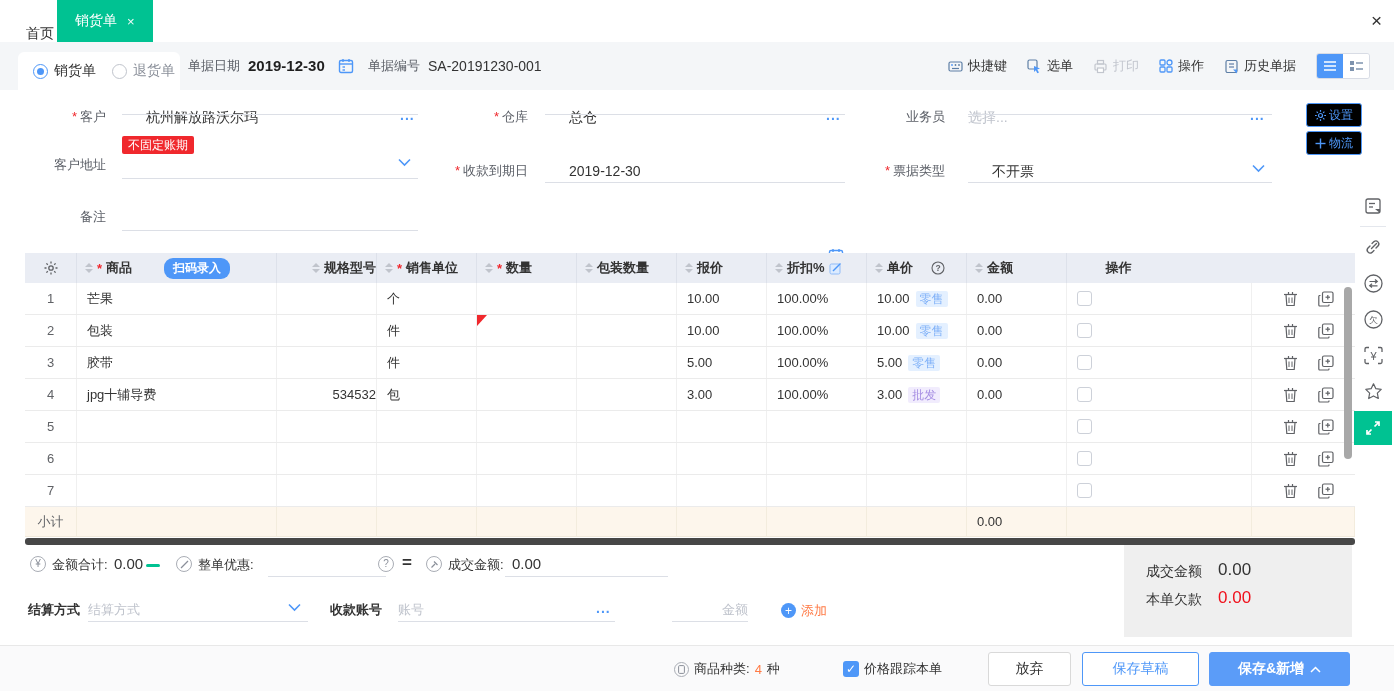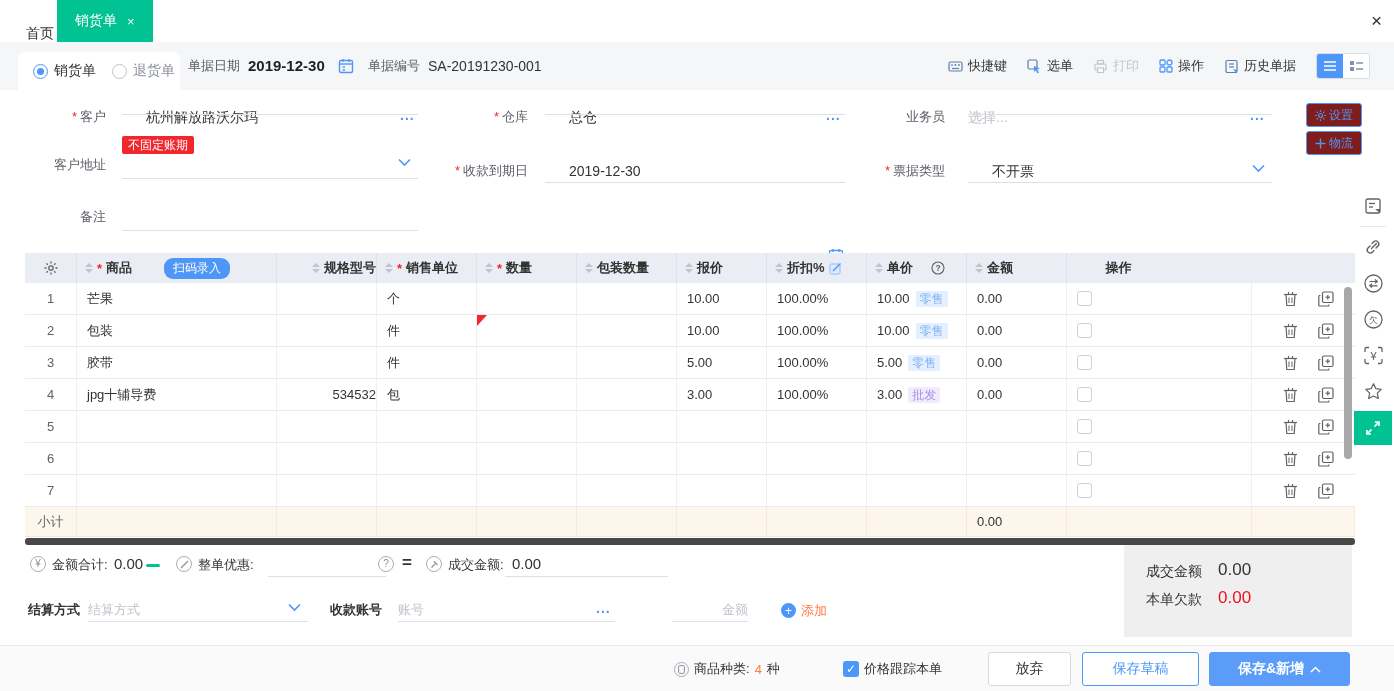--- a/index.html
+++ b/index.html
@@ -39,38 +39,38 @@
   
   .main { position:absolute; top:90px; left:0; right:0; height:555px; background:#fff; }
   .flabel { position:absolute; font-size:13px; color:#5A5E66; text-align:right; height:18px; line-height:18px; }
   .flabel .req { color:var(--red); margin-right:3px; }
   .fvalue { position:absolute; font-size:14px; color:#333; height:18px; line-height:18px;margin-left:24px; }
   .fplaceholder { position:absolute; font-size:14px; color:#BFC3CC; height:18px; line-height:18px; }
   .funder { position:absolute; border-bottom:1px solid var(--line); }
   .dots { position:absolute; color:var(--blue); font-size:14px; letter-spacing:1px; cursor:pointer; font-weight:700; height:18px; line-height:14px; }
   .chev { position:absolute; cursor:pointer; }
   .tag-red { position:absolute; background:var(--red); color:#fff; font-size:12px; padding:2px 6px; border-radius:2px; line-height:14px; }
-  .side-btn { position:absolute; left:1306px; width:56px; height:24px; border:1px solid var(--blue); color:var(--blue); border-radius:3px; background:#7f1d1d; font-size:12px; display:flex; align-items:center; justify-content:center; gap:3px; cursor:pointer; }
+  .side-btn { position:absolute; left:1306px; width:56px; height:24px; border:1px solid var(--blue); color:var(--blue); border-radius:3px; background:#000000; font-size:12px; display:flex; align-items:center; justify-content:center; gap:3px; cursor:pointer; }
 
   
   .table { position:absolute; left:25px; top:163px; width:1330px; }
   .thead { display:flex; height:30px; background:#EAEDF4; font-size:13px; font-weight:700; color:#333; }
   .th { display:flex; align-items:center; gap:4px; padding-left:8px; border-right:1px solid #DDE1EA; }
   .th:last-child { border-right:none; justify-content:center; padding-left:0; }
   .trow { display:flex; height:32px; background:#fff; border-bottom:1px solid #EBEBEB; font-size:13px; color:#333; }
   .td { display:flex; align-items:center; padding-left:10px; border-right:1px solid #F0F0F0; position:relative; overflow:hidden; }
   .c-idx{width:52px;justify-content:center;padding-left:0;color:#606266;}
   .c-name{width:200px;} .c-spec{width:100px;justify-content:flex-end;} .c-unit{width:100px;} .c-qty{width:100px;}
   .c-pack{width:100px;} .c-quote{width:90px;} .c-disc{width:100px;} .c-price{width:100px;}
   .c-amount{width:100px;} .c-gift{width:185px;} .c-ops{width:103px;justify-content:center;gap:20px;border-right:none;}
   .sort { display:flex; flex-direction:column; gap:2px; }
   .sort i { width:0; height:0; border-left:4px solid transparent; border-right:4px solid transparent; }
   .sort .up { border-bottom:4px solid #C0C4CC; } .sort .dn { border-top:4px solid #C0C4CC; }
   .req-star { color:var(--red); font-weight:700; }
-  .scan-btn { background:var(--blue); color:#fff; font-size:12px; font-weight:400; padding:2px 9px; border-radius:9px; margin-left:28px; cursor:pointer; }
+  .scan-btn { background:var(--blue); color:#fff; font-size:12px; font-weight:700; padding:2px 9px; border-radius:9px; margin-left:28px; cursor:pointer; }
   .price-tag { font-size:12px; margin-left:6px; padding:1px 4px; border-radius:2px; line-height:14px; }
   .price-tag.retail { background:#E4F0FF; color:#7FB0F8; }
   .price-tag.wholesale { background:#F1ECFD; color:#A68EE3; }
   .corner-flag { position:absolute; left:0; top:0; width:10px; height:11px; background:var(--red); clip-path:polygon(0 0,100% 0,0 100%); }
   .checkbox { width:15px; height:15px; border:1px solid #CDD1D9; border-radius:3px; background:#fff; cursor:pointer; }
   .subrow { display:flex; height:30px; background:#FDF6EC; font-size:13px; color:#333; border-bottom:1px solid #F0E9DB; }
   .subrow .td { border-right:1px solid #F3ECDD; }
   .op-icon { cursor:pointer; }
   .vscroll { position:absolute; right:3px; top:34px; width:8px; height:172px; background:#A8A8A8; border-radius:4px; cursor:grab; }
   .hscroll { position:absolute; left:25px; top:538px; width:1330px; height:7px; background:#474747; border-radius:3px; cursor:grab; }

